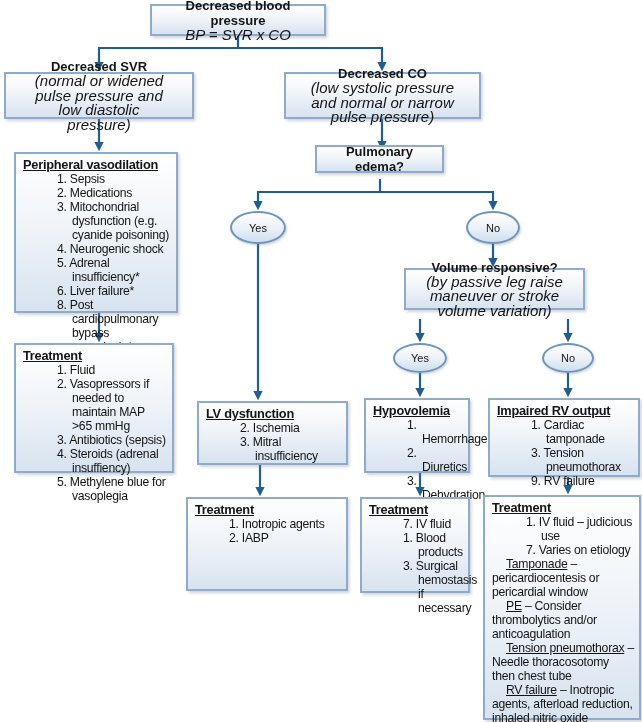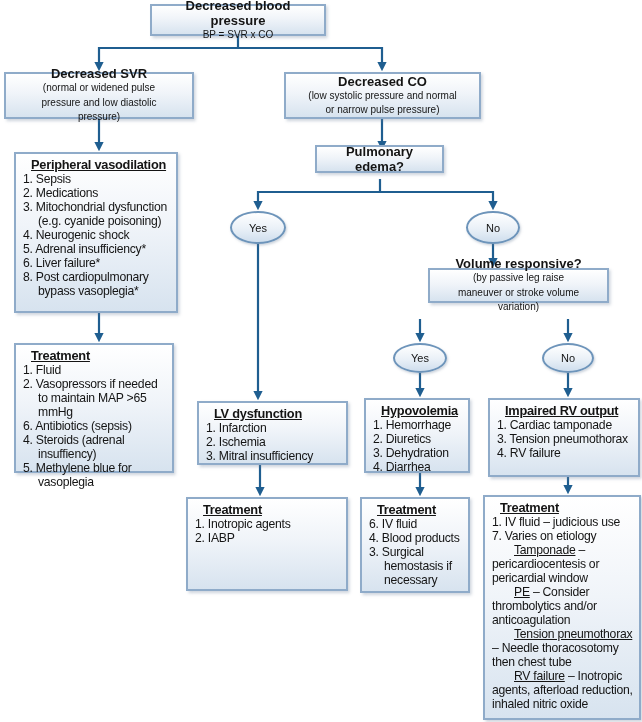--- a/index.html
+++ b/index.html
@@ -12,25 +12,25 @@
   .arrow { fill:none; stroke:var(--line,#1F5E90); stroke-width:2.2; stroke-linejoin:miter; }
   #ah path { fill:var(--line,#1F5E90); }
   .box {
     position:absolute; box-sizing:border-box; z-index:1;
     border:2px solid var(--box-border,#8FABC9);
     background:linear-gradient(180deg,#ffffff 0%,#f0f4f9 45%,var(--box-fill-bottom,#D7E3EF) 100%);
     box-shadow:1.5px 2px 3px rgba(110,130,155,0.35);
   }
   .center { display:flex; flex-direction:column; justify-content:center; text-align:center; padding:2px 20px; }
   .t { font-weight:bold; font-size:13px; line-height:15px; }
-  .s { font-size:10px; line-height:14.5px; }
+  .s { font-size:15px; line-height:14.5px;font-style:italic; }
   .list { padding:3px 5px 3px 7px; font-size:12.2px; line-height:14px; letter-spacing:-0.25px; }
   .lt { font-weight:bold; font-size:12.8px; line-height:15px; }
-  .u { text-decoration:underline;margin-left:8px; }
-  .li { padding-left:15px; text-indent:-15px; }
+  .u { text-decoration:underline; }
+  .li { padding-left:15px; text-indent:-15px;margin-left:34px; }
   .etio { text-indent:14px; }
   .ellipse {
     position:absolute; box-sizing:border-box; z-index:1;
     border:2px solid var(--ellipse-border,#6D94BA); border-radius:50%;
     background:linear-gradient(180deg,#ffffff 0%,#e9f0f7 55%,#cfdeed 100%);
     display:flex; align-items:center; justify-content:center;
     font-size:11px; box-shadow:1px 1.5px 2.5px rgba(110,130,155,0.35);
   }
 </style>
 </head>
@@ -94,84 +94,83 @@
       </div>
   </div>
 
   <div class="ellipse" style="left:230px;top:211px;width:56px;height:33px">
     <span>Yes</span>
   </div>
   <div class="ellipse" style="left:466px;top:211px;width:54px;height:33px">
     <span>No</span>
   </div>
 
-  <div class="box center" style="left:428px;top:268px;width:181px;height:35px">
+  <div class="box center" style="left:404px;top:268px;width:181px;height:42px">
     <div class="t">Volume responsive?</div>
     <div class="s">(by passive leg raise maneuver or stroke volume variation)</div>
   </div>
 
   <div class="ellipse" style="left:393px;top:343px;width:54px;height:30px">
     <span>Yes</span>
   </div>
   <div class="ellipse" style="left:542px;top:343px;width:52px;height:30px">
     <span>No</span>
   </div>
 
   <div class="box list" style="left:14px;top:343px;width:160px;height:130px">
     <div class="lt"><span class="u">Treatment</span></div>
     <div>
         <div class="li">1. Fluid</div>
         <div class="li">2. Vasopressors if needed to maintain MAP &gt;65 mmHg</div>
-        <div class="li">6. Antibiotics (sepsis)</div>
+        <div class="li">3. Antibiotics (sepsis)</div>
         <div class="li">4. Steroids (adrenal insuffiency)</div>
         <div class="li">5. Methylene blue for vasoplegia</div>
       </div>
   </div>
 
   <div class="box list" style="left:197px;top:401px;width:151px;height:64px">
     <div class="lt"><span class="u">LV dysfunction</span></div>
     <div>
-        <div class="li">1. Infarction</div>
         <div class="li">2. Ischemia</div>
         <div class="li">3. Mitral insufficiency</div>
       </div>
   </div>
 
   <div class="box list" style="left:364px;top:398px;width:106px;height:75px">
     <div class="lt"><span class="u">Hypovolemia</span></div>
     <div>
         <div class="li">1. Hemorrhage</div>
         <div class="li">2. Diuretics</div>
         <div class="li">3. Dehydration</div>
         <div class="li">4. Diarrhea</div>
       </div>
   </div>
 
   <div class="box list" style="left:488px;top:398px;width:152px;height:79px">
     <div class="lt"><span class="u">Impaired RV output</span></div>
     <div>
         <div class="li">1. Cardiac tamponade</div>
         <div class="li">3. Tension pneumothorax</div>
-        <div class="li">4. RV failure</div>
+        <div class="li">9. RV failure</div>
       </div>
   </div>
 
   <div class="box list" style="left:186px;top:497px;width:162px;height:94px">
     <div class="lt"><span class="u">Treatment</span></div>
     <div>
         <div class="li">1. Inotropic agents</div>
         <div class="li">2. IABP</div>
       </div>
   </div>
 
   <div class="box list" style="left:360px;top:497px;width:110px;height:96px">
     <div class="lt"><span class="u">Treatment</span></div>
     <div>
-        <div class="li">6. IV fluid</div>
-        <div class="li">4. Blood products</div>
+        <div class="li">7. IV fluid</div>
+        <div class="li">1. Blood products</div>
         <div class="li">3. Surgical hemostasis if necessary</div>
       </div>
   </div>
 
   <div class="box list" style="left:483px;top:495px;width:158px;height:225px">
     <div class="lt"><span class="u">Treatment</span></div>
     <div>
         <div class="li">1. IV fluid – judicious use</div>
         <div class="li">7. Varies on etiology</div>
       </div>

